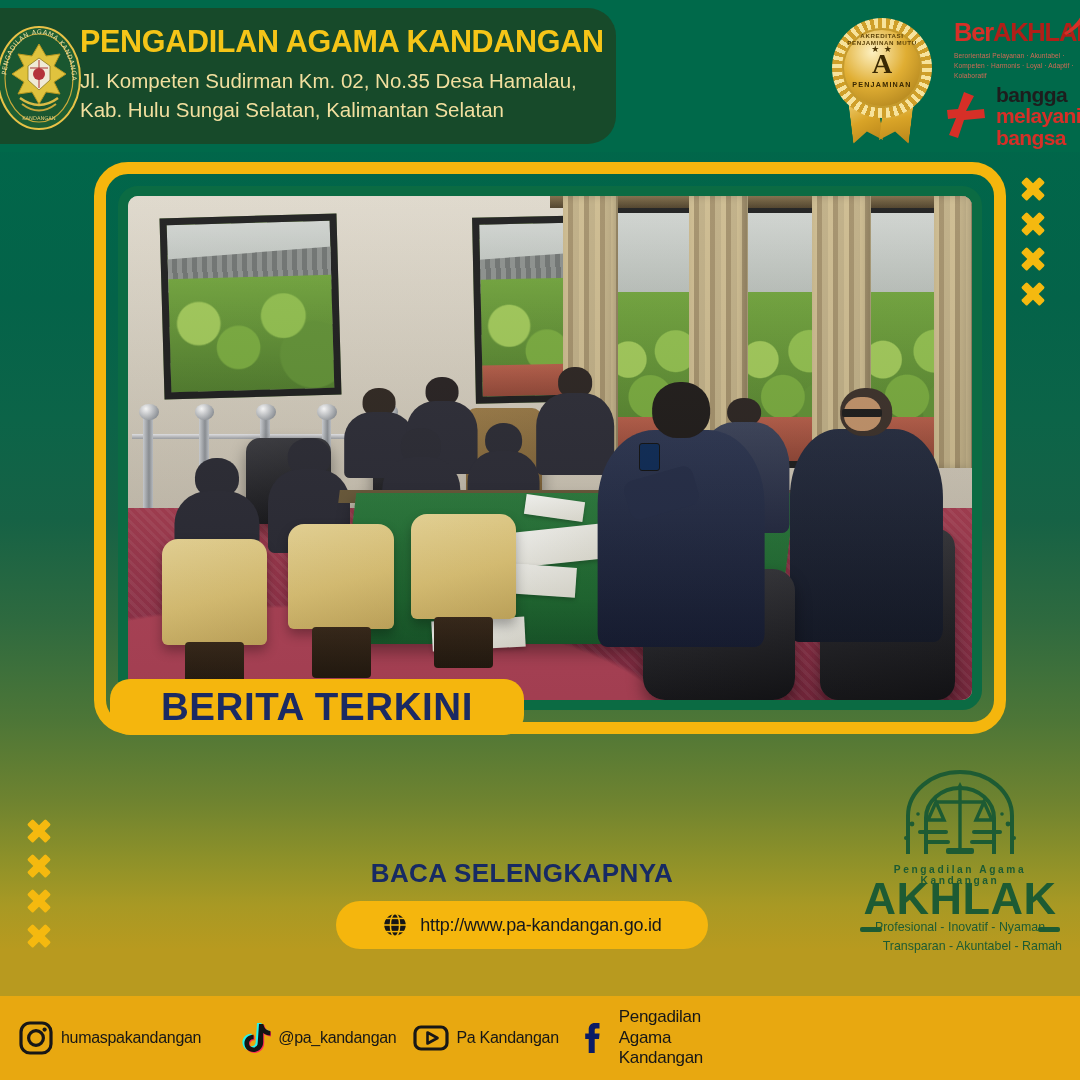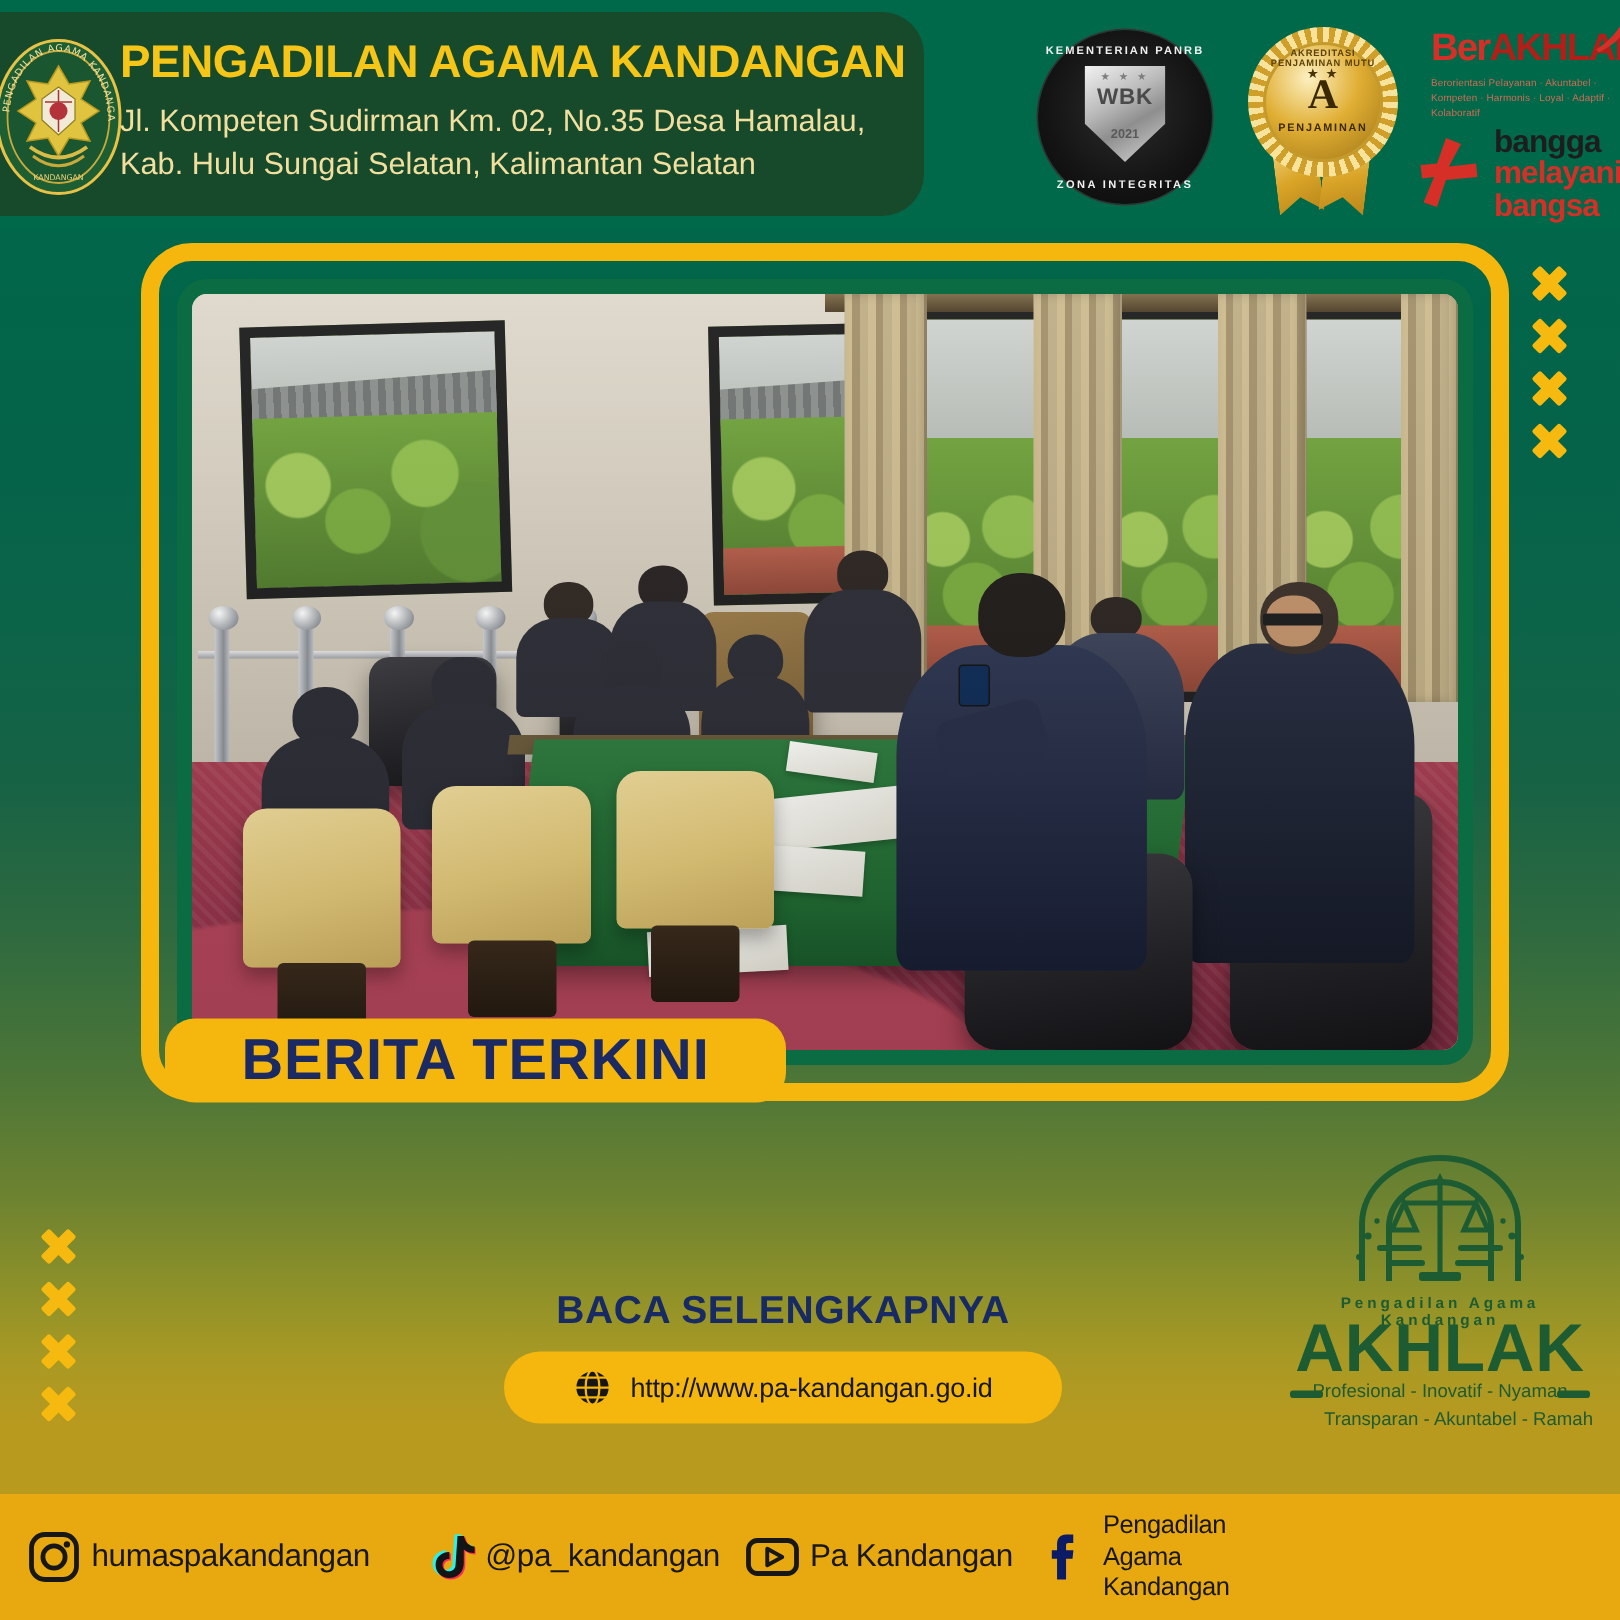--- a/index.html
+++ b/index.html
@@ -417,21 +417,21 @@
   #pintar .dash-l { left:2px; }
   #pintar .dash-r { right:2px; }
 
   
   #footer {
     position:absolute; left:0; top:996px; width:1080px; height:84px;
     background:#e8a810;
     display:flex; align-items:center; padding-left:18px;
   }
   .social { display:flex; align-items:center; }
-  .social .txt { color:#171717; font-size:21px; letter-spacing:-0.3px; white-space:nowrap; }
+  .social .txt { color:#171717; font-size:16px; letter-spacing:-0.3px; white-space:nowrap; }
   .social .txt.two { font-size:17px; line-height:1.2; white-space:normal; width:124px; }
   .sicon { width:36px; height:36px; margin-right:7px; flex:none; }
   .gap { width:17px; flex:none; }
 </style>
 </head>
 <body>
 
 <div id="poster">
 
   <div id="header-band"></div>
@@ -458,28 +458,20 @@
 
     <div id="header-text">
       <div id="org-title">PENGADILAN AGAMA KANDANGAN</div>
       <div id="org-addr1">Jl. Kompeten Sudirman Km. 02, No.35 Desa Hamalau,</div>
       <div id="org-addr2">Kab. Hulu Sungai Selatan, Kalimantan Selatan</div>
     </div>
   </div>
 
   <div id="badges">
 
-    <div class="badge-wbk">
-      <div class="ring-text-top">KEMENTERIAN PANRB</div>
-      <div class="shield"></div>
-      <div class="stars">★ ★ ★</div>
-      <div class="wbk-label">WBK</div>
-      <div class="wbk-year">2021</div>
-      <div class="ring-text-bot">ZONA INTEGRITAS</div>
-    </div>
 
     <div class="badge-akred">
       <div class="ribbon-l"></div>
       <div class="ribbon-r"></div>
       <div class="rosette"></div>
       <div class="rosette-in"></div>
       <div class="ak-ring">AKREDITASI PENJAMINAN MUTU</div>
       <div class="ak-stars">★ ★</div>
       <div class="ak-A">A</div>
       <div class="ak-exc">PENJAMINAN</div>

